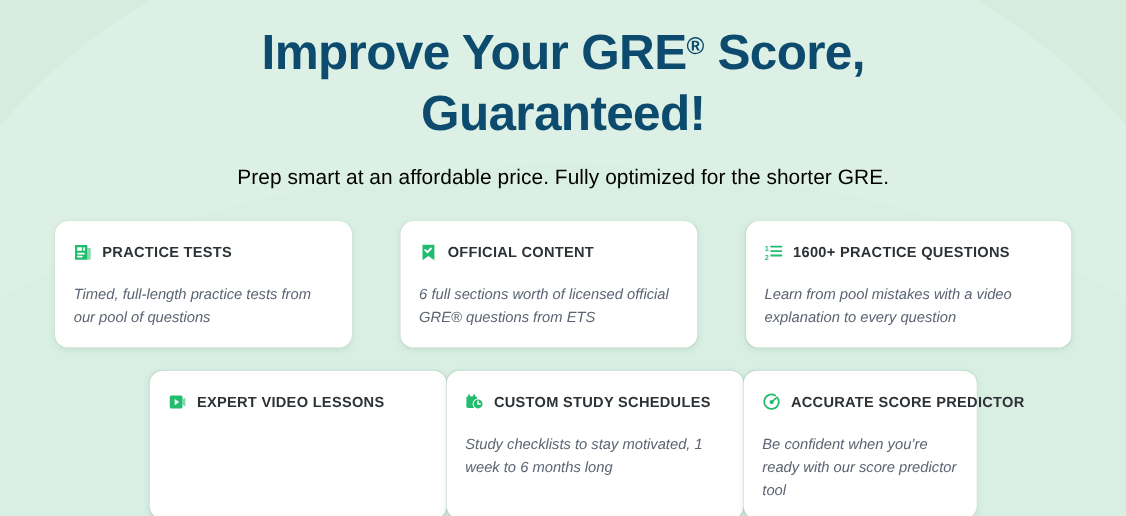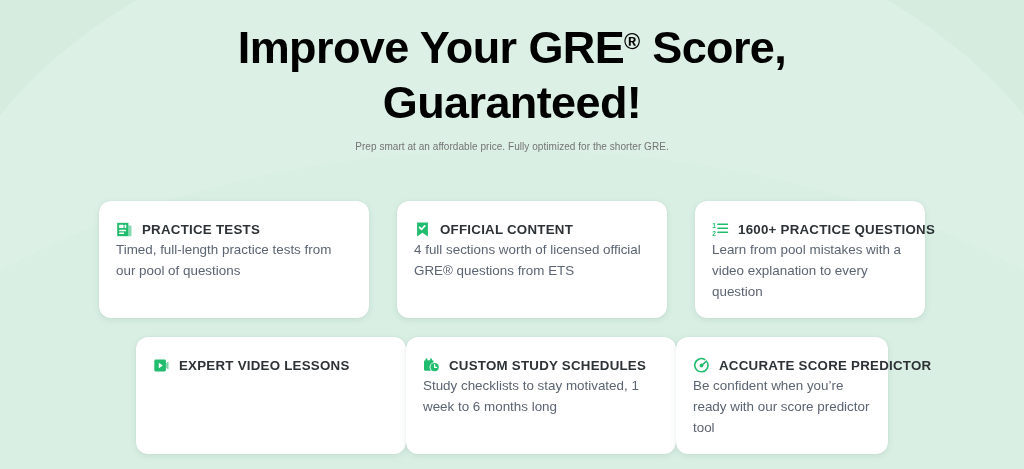--- a/index.html
+++ b/index.html
@@ -53,77 +53,79 @@
 
   #hero {
     padding-top: 14px;
     text-align: center;
   }
 
   #page-title {
     font-size: 45px;
     line-height: 55px;
     font-weight: bold;
-    color: #000000;
+    color: #0c4a6e;
     letter-spacing: -0.6px;
   }
   #page-title .reg {
     font-size: 22px;
     vertical-align: 14px;
     font-weight: bold;
     letter-spacing: 0;
   }
 
   #page-subtitle {
-    margin-top: 11px;
-    font-size: 10px;
-    color: #737373;
+    margin-top: 21px;
+    font-size: 19px;
+    color: #000000;
     letter-spacing: 0.05px;
   }
 
   
   .card-row {
     position: absolute;
     display: flex;
     left: 0;
     width: 1024px;
     justify-content: center;
   }
-  #row-top    { top: 201px; gap: 28px; }
+  #row-top    { top: 201px; gap: 44px; }
   #row-bottom { top: 337px; }
 
   .card {
     background: #ffffff;
     border-radius: 12px;
     box-shadow: 0 2px 7px rgba(45, 85, 65, 0.10),
                 0 0 1px rgba(45, 85, 65, 0.13);
     padding: 18px 17px 16px 17px;
   }
   #row-top .card    { width: 270px; min-height: 115px; }
-  #row-top .card.c3 { width: 230px; }
+  #row-top .card.c3 { width: 296px; }
   #row-bottom .card { width: 270px; min-height: 110px; }
   #row-bottom .card.c6 { width: 212px; }
 
   .card-head {
     display: flex;
     align-items: center;
     gap: 9px;
     height: 20px;
   }
   .card-title {
     font-size: 13.3px;
     font-weight: bold;
     color: #2c3235;
     letter-spacing: 0.25px;
     white-space: nowrap;
   }
   .card-body {
+    margin-top: 18px;
     font-size: 13.4px;
     line-height: 21px;
     color: #5b6472;
+    font-style: italic;
   }
   .icon {
     flex: 0 0 auto;
     width: 17px;
     height: 17px;
     display: block;
   }
 </style>
 </head>
 <body>
@@ -165,21 +167,21 @@
     <div class="card c2">
       <div class="card-head">
         <span class="icon">
           <svg viewBox="0 0 17 17" width="17" height="17" xmlns="http://www.w3.org/2000/svg">
             <path d="M3.1 1.5h10.8v14.1l-5.4-3.9-5.4 3.9z" fill="#22bc6f"></path>
             <path d="M5.6 6.3l1.9 2 3.3-3.4" stroke="#ffffff" stroke-width="1.7" fill="none" stroke-linecap="round" stroke-linejoin="round"></path>
           </svg>
         </span>
         <span class="card-title">OFFICIAL CONTENT</span>
       </div>
-      <div class="card-body">4 full sections worth of licensed official GRE® questions from ETS</div>
+      <div class="card-body">6 full sections worth of licensed official GRE® questions from ETS</div>
     </div>
 
     <div class="card c3">
       <div class="card-head">
         <span class="icon">
           <svg viewBox="0 0 17 17" width="17" height="17" xmlns="http://www.w3.org/2000/svg">
             <text x="0.2" y="7.4" font-family="Liberation Sans, sans-serif" font-size="6.6" font-weight="bold" fill="#22bc6f">1</text>
             <text x="0.2" y="15.4" font-family="Liberation Sans, sans-serif" font-size="6.6" font-weight="bold" fill="#22bc6f">2</text>
             <rect x="5.2" y="2.4" width="11" height="1.7" rx="0.85" fill="#22bc6f"></rect>
             <rect x="5.2" y="6.4" width="11" height="1.7" rx="0.85" fill="#22bc6f"></rect>

